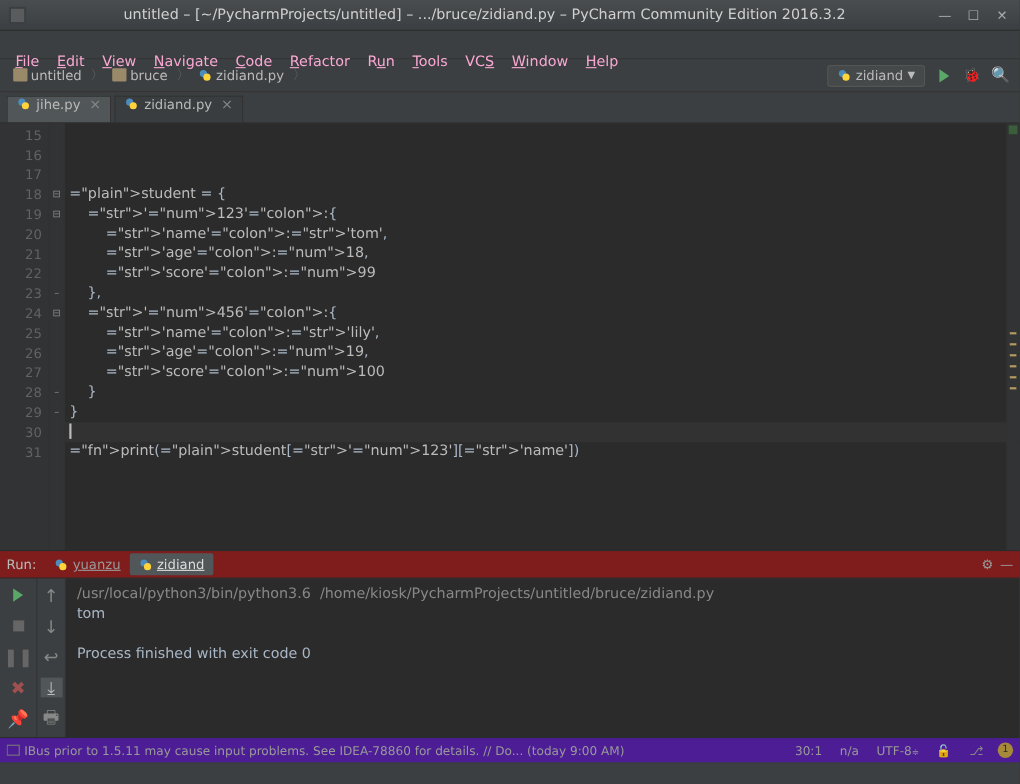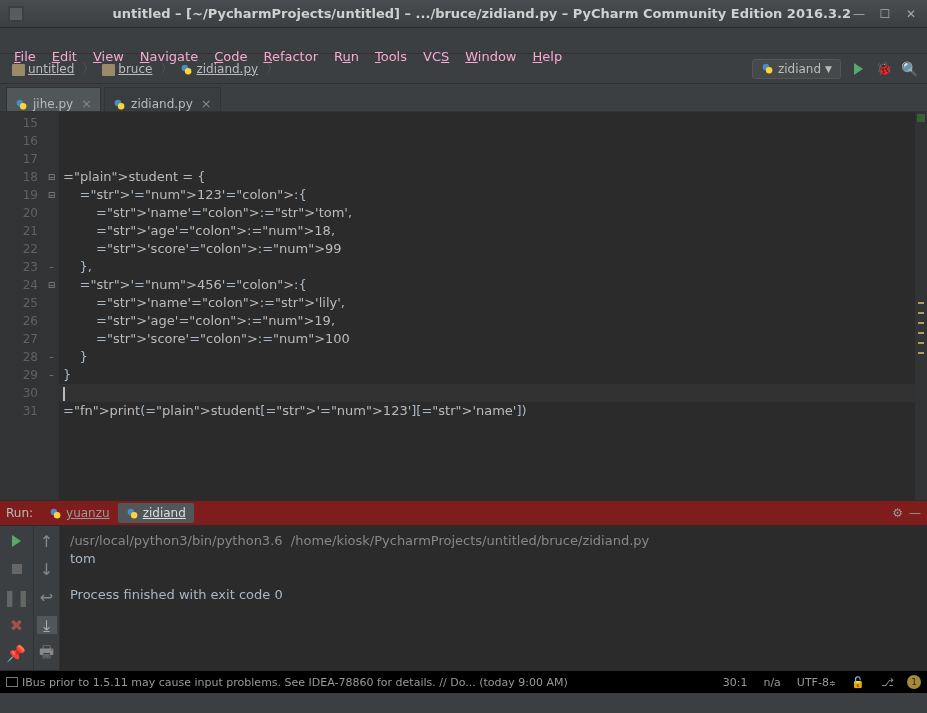--- a/index.html
+++ b/index.html
@@ -1,45 +1,45 @@
 <!DOCTYPE html>
 <html><head>
 <meta charset="utf-8">
 <style>
 * { margin: 0; padding: 0; box-sizing: border-box; font-family: "DejaVu Sans", Arial, sans-serif; }
 html, body { width: 927px; height: 713px; background: #3c3f41; color: #bbbbbb; overflow: hidden; }
 
 
 .titlebar { height: 28px; background: linear-gradient(#4a4d4f, #3c3f41); display: flex; align-items: center; padding: 0 8px; border-bottom: 1px solid #2b2b2b; }
 .titlebar-icon { width: 16px; height: 16px; margin-right: 6px; }
-.titlebar-title { flex: 1; text-align: right; font-size: 13px; color: #d0d0d0; font-weight: bold; }
+.titlebar-title { flex: 1; text-align: center; font-size: 13px; color: #d0d0d0; font-weight: normal; }
 .titlebar-buttons { display: flex; gap: 10px; }
 .win-btn { width: 16px; height: 16px; display: flex; align-items: center; justify-content: center; font-size: 12px; color: #aaa; cursor: pointer; }
 
 
 .menubar { height: 26px; background: #3c3f41; display: flex; align-items: center; padding: 0 6px; font-size: 13px; border-bottom: 1px solid #323232; }
 .menu-item { padding: 3px 8px; cursor: pointer; color: #f9a8d4; margin-top: 32px; }
 .menu-item .ul { text-decoration: underline; }
 
 
 .toolbar { height: 30px; background: #3c3f41; display: flex; align-items: center; padding: 0 8px; border-bottom: 1px solid #323232; font-size: 12px; }
 .breadcrumb { display: flex; gap: 4px; align-items: center; color: #bbbbbb; flex: 1; }
-.bc-item { display: flex; align-items: flex-end; gap: 3px; padding: 2px 4px; cursor: pointer; text-decoration: underline; }
+.bc-item { display: flex; align-items: flex-start; gap: 3px; padding: 2px 4px; cursor: pointer; }
 .bc-sep { color: #666; }
 .dir-icon, .py-icon { width: 13px; height: 12px; display: inline-block; }
 .dir-icon { background: #9a8a6a; border-radius: 1px; }
 .toolbar-right { display: flex; align-items: center; gap: 8px; }
 .run-config { background: #45494a; border: 1px solid #555; border-radius: 3px; padding: 2px 8px; font-size: 12px; display: flex; align-items: center; gap: 4px; cursor: pointer; }
 .tb-btn { width: 18px; height: 18px; display: flex; align-items: center; justify-content: center; cursor: pointer; }
 .tri-green { width: 0; height: 0; border-left: 9px solid #59a869; border-top: 6px solid transparent; border-bottom: 6px solid transparent; }
 .bug-green { color: #59a869; font-size: 13px; }
 
 
 .tabs { height: 28px; background: #3c3f41; display: flex; align-items: flex-end; padding: 0 6px; border-bottom: 1px solid #323232; }
-.tab { height: 24px; padding: 0 8px; display: flex; align-items: flex-end; gap: 5px; background: #515658; color: #bbbbbb; border: 1px solid #323232; border-bottom: none; margin-right: 3px; font-size: 12px; cursor: pointer; }
+.tab { height: 24px; padding: 0 8px; display: flex; align-items: flex-start; gap: 5px; background: #515658; color: #bbbbbb; border: 1px solid #323232; border-bottom: none; margin-right: 3px; font-size: 12px; cursor: pointer; }
 .tab.active { background: #3a3d3f; }
 .tab .close-x { color: #888; font-size: 13px; margin-left: 3px; }
 
 
 .editor-wrap { display: flex; background: #2b2b2b; height: 388px; position: relative; }
 .gutter { width: 45px; background: #313335; border-right: 1px solid #323232; color: #606366; font-family: "DejaVu Sans Mono", monospace; font-size: 12px; text-align: right; padding: 2px 6px 0 0; line-height: 18px; }
 .gutter .lnum { height: 18px; }
 .fold-col { width: 14px; background: #313335; border-right: 1px solid #323232; padding-top: 2px; }
 .fold-col .fd { height: 18px; display: flex; align-items: center; justify-content: center; font-size: 9px; color: #888; }
 .code { flex: 1; font-family: "DejaVu Sans Mono", monospace; font-size: 13px; line-height: 18px; padding: 2px 0 0 0; position: relative; }
@@ -59,21 +59,21 @@
 .run-header-right { margin-left: auto; display: flex; gap: 6px; }
 
 .run-body { display: flex; height: 144px; background: #2b2b2b; }
 .run-left { width: 34px; background: #3c3f41; display: flex; flex-direction: column; align-items: center; padding-top: 6px; gap: 10px; border-right: 1px solid #323232; }
 .run-left-btn { width: 20px; height: 18px; display: flex; align-items: center; justify-content: center; }
 .run-mid { width: 26px; background: #3c3f41; display: flex; flex-direction: column; align-items: center; padding-top: 6px; gap: 10px; border-right: 1px solid #323232; }
 .run-console { flex: 1; font-family: "DejaVu Sans Mono", monospace; font-size: 13px; line-height: 18px; color: #a9b7c6; padding: 6px 10px; white-space: pre; }
 .console-path { color: #888; }
 
 
-.statusbar { height: 23px; background: #000000; border-top: 1px solid #292b2d; display: flex; align-items: center; padding: 0 6px; font-size: 11px; color: #999; }
+.statusbar { height: 23px; background: #4c1d95; border-top: 1px solid #292b2d; display: flex; align-items: center; padding: 0 6px; font-size: 11px; color: #999; }
 .statusbar .sb-left { display: flex; align-items: center; gap: 4px; flex: 1; overflow: hidden; white-space: nowrap; text-overflow: ellipsis; }
 .statusbar .sb-right { display: flex; gap: 10px; align-items: center; }
 .sb-cell { padding: 0 3px; }
 .lock-icon { font-size: 11px; }
 .hector { width: 14px; height: 14px; background: #a68a3a; border-radius: 50%; font-size: 9px; display: flex; align-items: center; justify-content: center; color: #2b2b2b; }
 
 
 .py-svg { width: 13px; height: 13px; }
 </style>
 </head>

